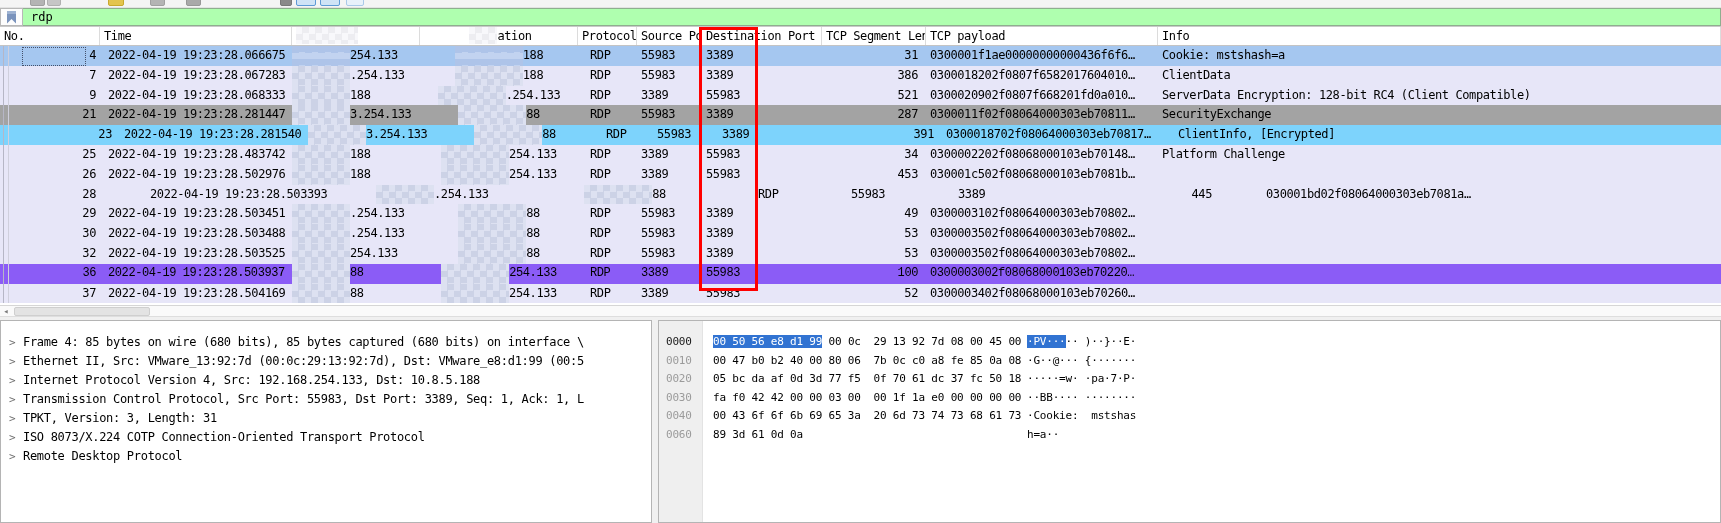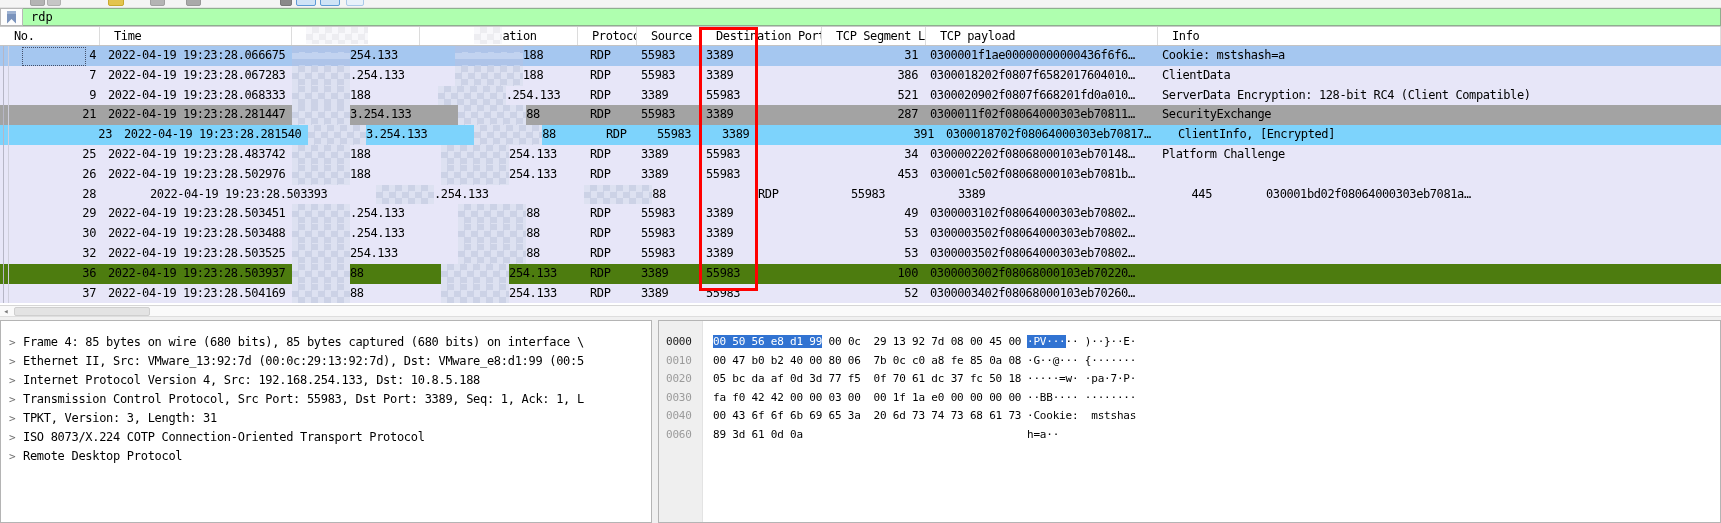--- a/index.html
+++ b/index.html
@@ -17,21 +17,21 @@
   .bookmark-glyph { width:9px; height:13px; background:#7b94bd;
     clip-path:polygon(0 0,100% 0,100% 100%,50% 66%,0 100%);
     box-shadow:inset 0 3px 0 #9fb3d2; }
   .filter-input { flex:1; border:1px solid #8fae8f; border-left:none; outline:none;
     font-family:"DejaVu Sans Mono", monospace; font-size:12px; padding:0 8px; color:#000; }
   
   .packet-list { position:absolute; left:0; top:27px; width:1721px; height:278px;
     background:#fff; overflow:hidden; }
   .plheader { display:flex; height:19px; background:#fff; border-bottom:1px solid #c4c4c4;
     font-size:12px; letter-spacing:-0.4px; line-height:18px; }
-  .hcell { border-right:1px solid #dcdcdc; padding-left:14px; overflow:hidden; white-space:nowrap; }
+  .hcell { border-right:1px solid #dcdcdc; padding-left:4px; overflow:hidden; white-space:nowrap; }
   .prows { position:relative; }
   .prow { display:flex; height:19.8px; line-height:19.8px; font-size:12px;
     letter-spacing:-0.4px; white-space:nowrap; position:relative; }
   .cell { overflow:hidden; white-space:nowrap; padding-left:4px; }
   .col-no{width:100px;} .col-time{width:192px;} .col-source{width:128px;}
   .col-destination{width:158px;text-align:center;} .col-protocol{width:59px;} .col-src_port{width:65px;}
   .col-dst_port{width:120px;} .col-seg_len{width:104px;} .col-payload{width:232px;}
   .col-info{flex:1;}
   .cell.col-no { text-align:right; padding-right:4px; }
   .cell.col-time { padding-left:8px; }
@@ -237,21 +237,21 @@
         <div class="cell col-time">2022-04-19 19:23:28.503525</div>
         <div class="cell col-source"><span class="mosaic" style="width: 58px;"></span>254.133</div>
         <div class="cell col-destination"><span class="mosaic" style="width: 68px;"></span>88</div>
         <div class="cell col-protocol">RDP</div>
         <div class="cell col-src_port">55983</div>
         <div class="cell col-dst_port">3389</div>
         <div class="cell col-seg_len">53</div>
         <div class="cell col-payload">0300003502f08064000303eb70802…</div>
         <div class="cell col-info"></div>
       </div>
-      <div class="prow" style="background: #4d7c0f;">
+      <div class="prow" style="background: #8b5cf6; font-family: Liberation Mono, monospace;">
         <div class="cell col-no">36</div>
         <div class="cell col-time">2022-04-19 19:23:28.503937</div>
         <div class="cell col-source"><span class="mosaic" style="width: 58px;"></span>88</div>
         <div class="cell col-destination"><span class="mosaic" style="width: 68px;"></span>254.133</div>
         <div class="cell col-protocol">RDP</div>
         <div class="cell col-src_port">3389</div>
         <div class="cell col-dst_port">55983</div>
         <div class="cell col-seg_len">100</div>
         <div class="cell col-payload">0300003002f08068000103eb70220…</div>
         <div class="cell col-info"></div>

